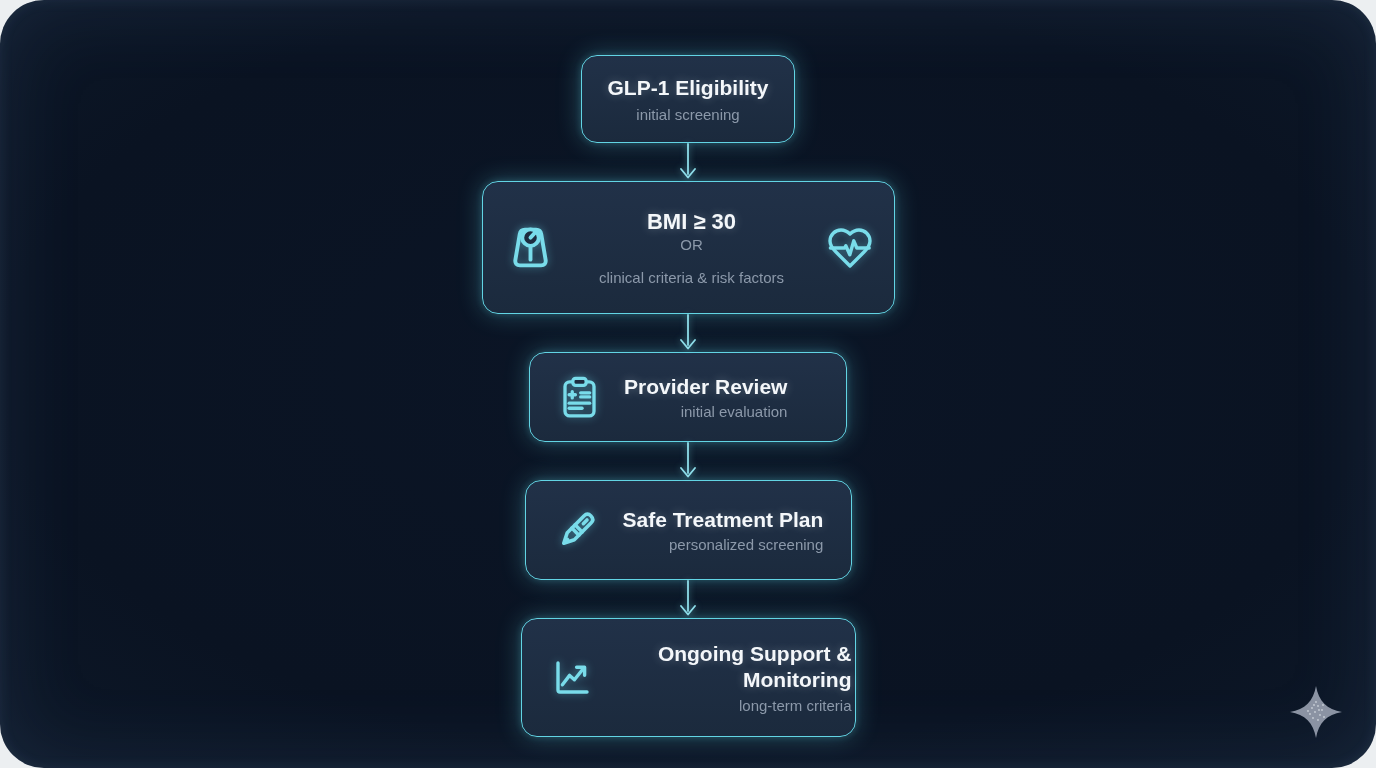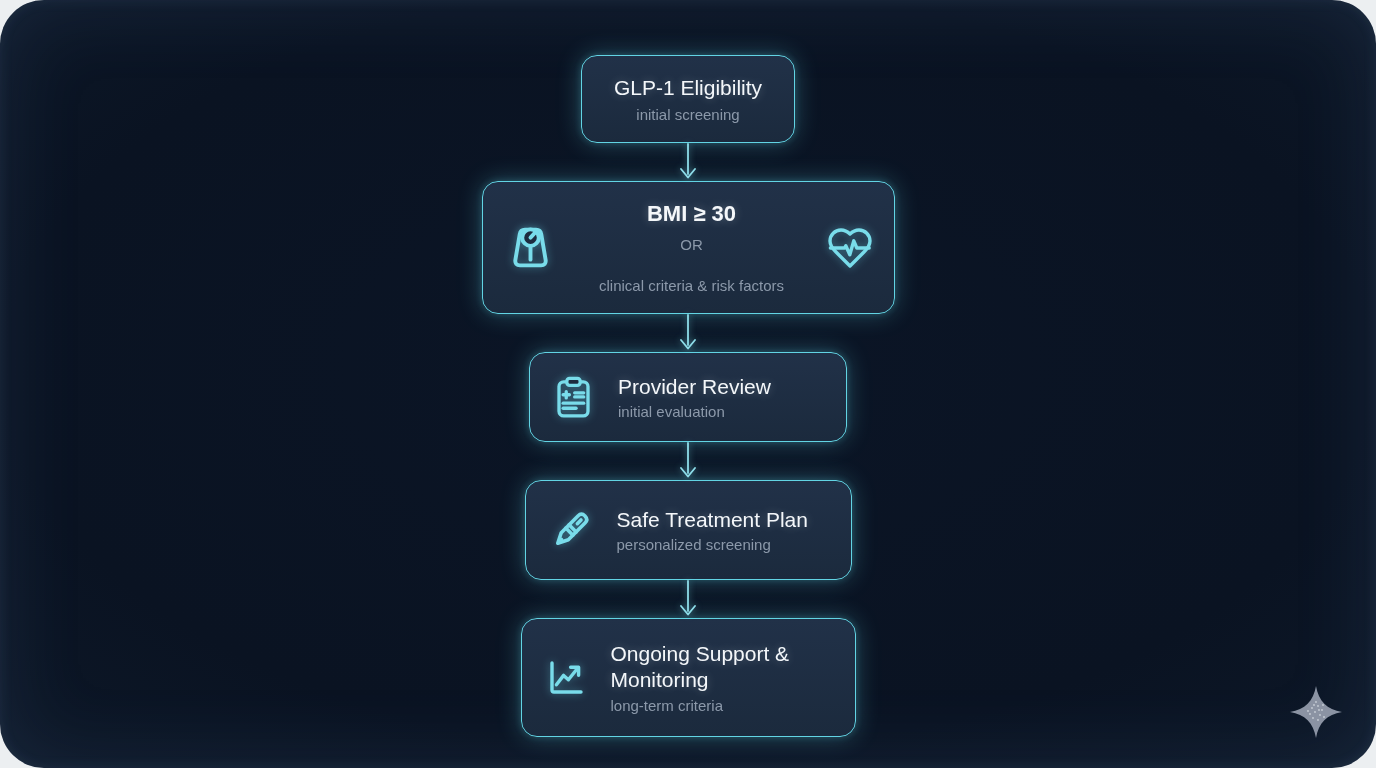--- a/index.html
+++ b/index.html
@@ -23,37 +23,37 @@
 
   .node {
     background:linear-gradient(180deg, #213148 0%, #1b2a3d 100%);
     border:1.6px solid #62d4e4;
     border-radius:16px;
     box-shadow: 0 0 24px rgba(98,212,228,.30), 0 0 7px rgba(98,212,228,.22);
     display:flex; align-items:center; justify-content:center;
     color:#f4f7fa;
     flex-shrink:0;
   }
-  .title   { font-weight:normal; font-size:21px; line-height:1.22;
+  .title   { font-weight:bold; font-size:21px; line-height:1.22;
              text-shadow:0 0 10px rgba(235,248,255,.28); }
   .subtitle{ font-weight:normal; font-size:15px; color:#8c99aa; }
 
   
   .n1 { width:214px; height:88px; flex-direction:column; gap:5px; text-align:center; }
 
   
   .n2 { width:413px; height:133px; flex-direction:row; padding:0 20px; }
-  .n2 .mid { flex:1; text-align:center; display:flex; flex-direction:column; gap:8px; }
+  .n2 .mid { flex:1; text-align:center; display:flex; flex-direction:column; gap:0; }
   .n2 .big { font-weight:bold; font-size:22px; line-height:1.18;
              text-shadow:0 0 10px rgba(235,248,255,.28); }
   .n2 .or  { font-size:15px; color:#8c99aa; line-height:1.3; }
   .n2 .subtitle { margin-top:14px; }
 
   
-  .rowNode { flex-direction:row; justify-content:flex-start; gap:21px; padding-left:20px; }
+  .rowNode { flex-direction:row; justify-content:flex-start; gap:21px; padding-left:26px;text-align:right; }
   .n3 { width:318px; height:90px; }
   .n4 { width:327px; height:100px; }
   .n5 { width:335px; height:119px; }
   .txt { display:flex; flex-direction:column; gap:4px; }
   .n5 .txt .title { width:235px; }
 
   .icon { flex-shrink:0; color:#79dcea; display:flex;
           filter:drop-shadow(0 0 4px rgba(105,215,230,.45)); }
   .icon svg { stroke:currentColor; fill:none; stroke-width:1.7;
               stroke-linecap:round; stroke-linejoin:round; }

